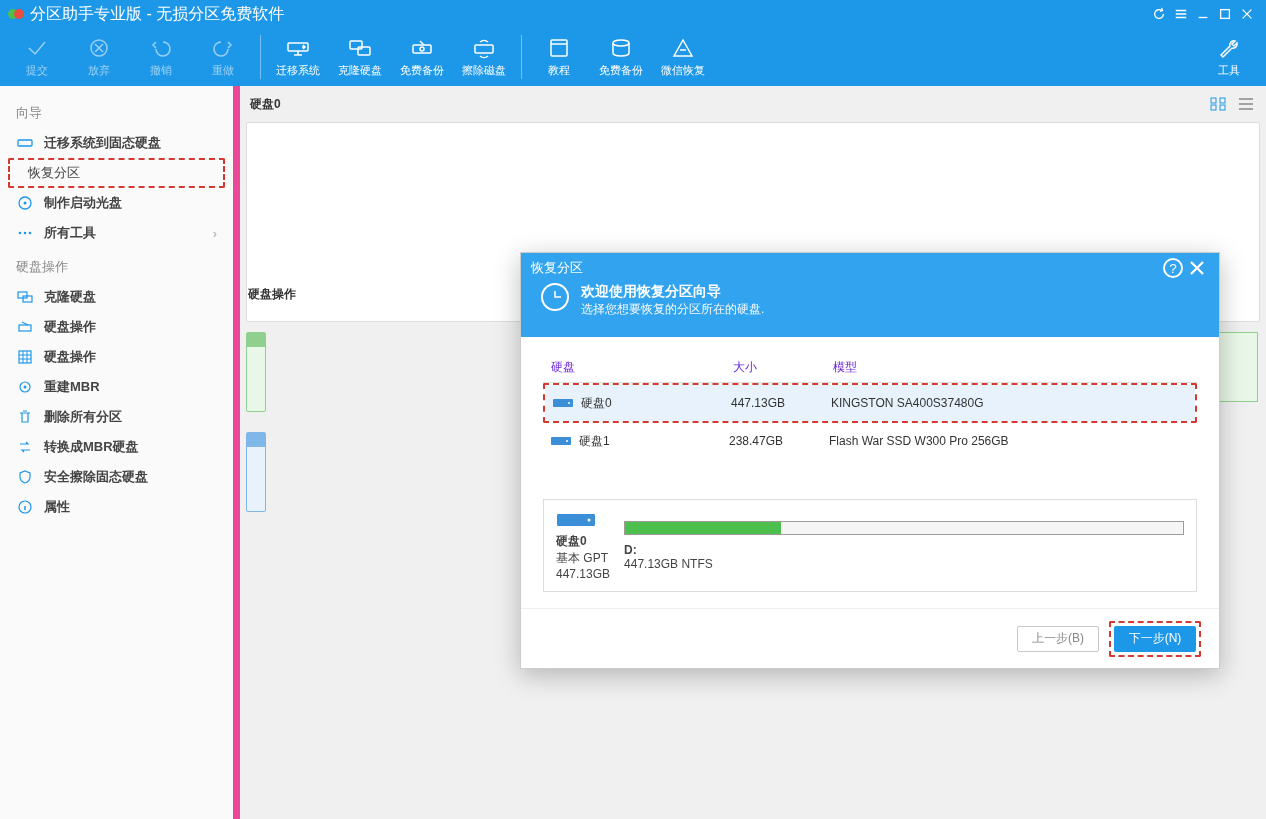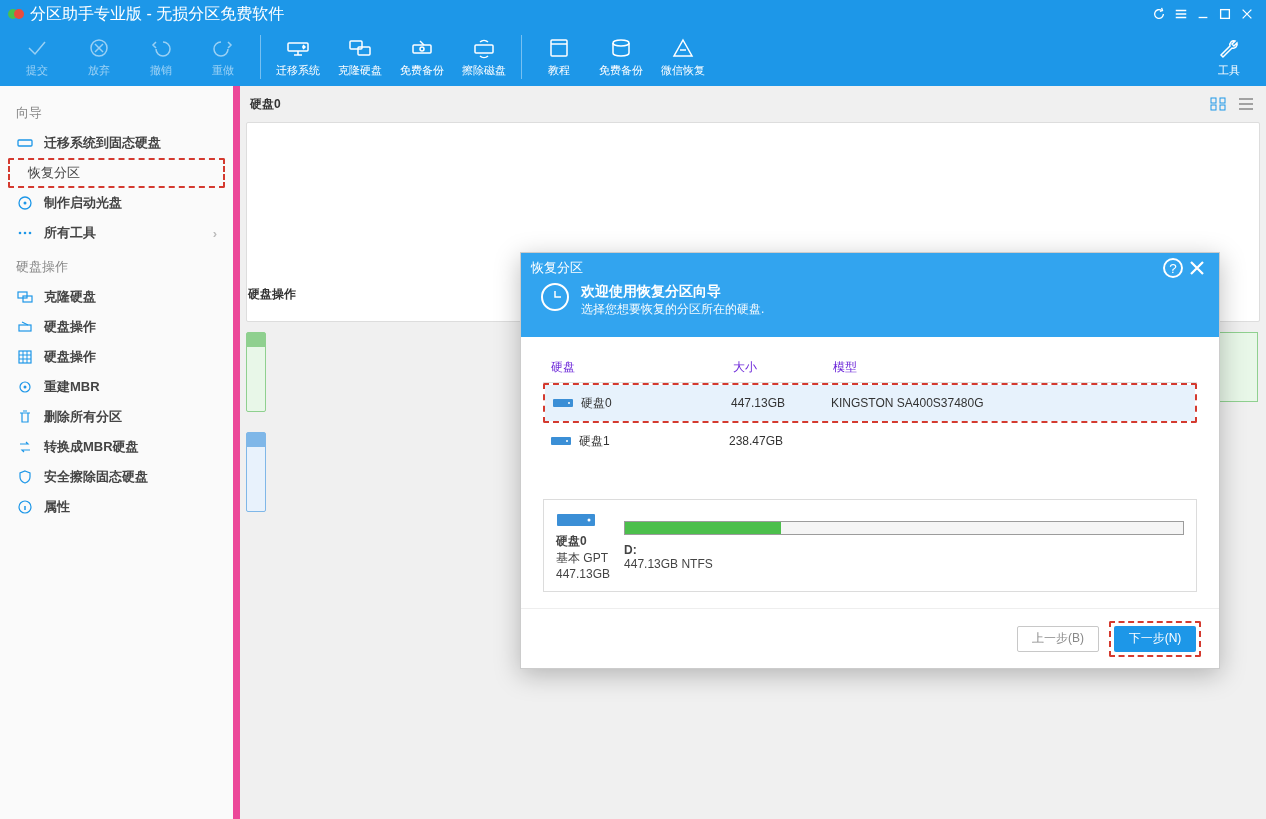--- a/index.html
+++ b/index.html
@@ -439,20 +439,21 @@
 
         <div class="dlg-row">
           <span class="dicon">
               <svg viewBox="0 0 22 16">
                 <rect x="1" y="4" width="20" height="8" rx="1" fill="#3b8fd6"></rect>
                 <circle cx="17" cy="8" r="1" fill="#fff"></circle>
               </svg>
             </span>
           <span class="col-disk">硬盘1</span>
           <span class="col-size">238.47GB</span>
+          <span class="col-model">Flash War SSD W300 Pro 256GB</span>
         </div>
 
         <div class="preview">
           <div class="preview-left">
             <div class="dicon"><svg viewBox="0 0 40 20">
                   <rect x="1" y="4" width="38" height="12" rx="1" fill="#3b8fd6"></rect>
                   <circle cx="33" cy="10" r="1.5" fill="#fff"></circle>
                 </svg></div>
             <div><b>硬盘0</b></div>
             <div><span>基本 GPT</span></div>

